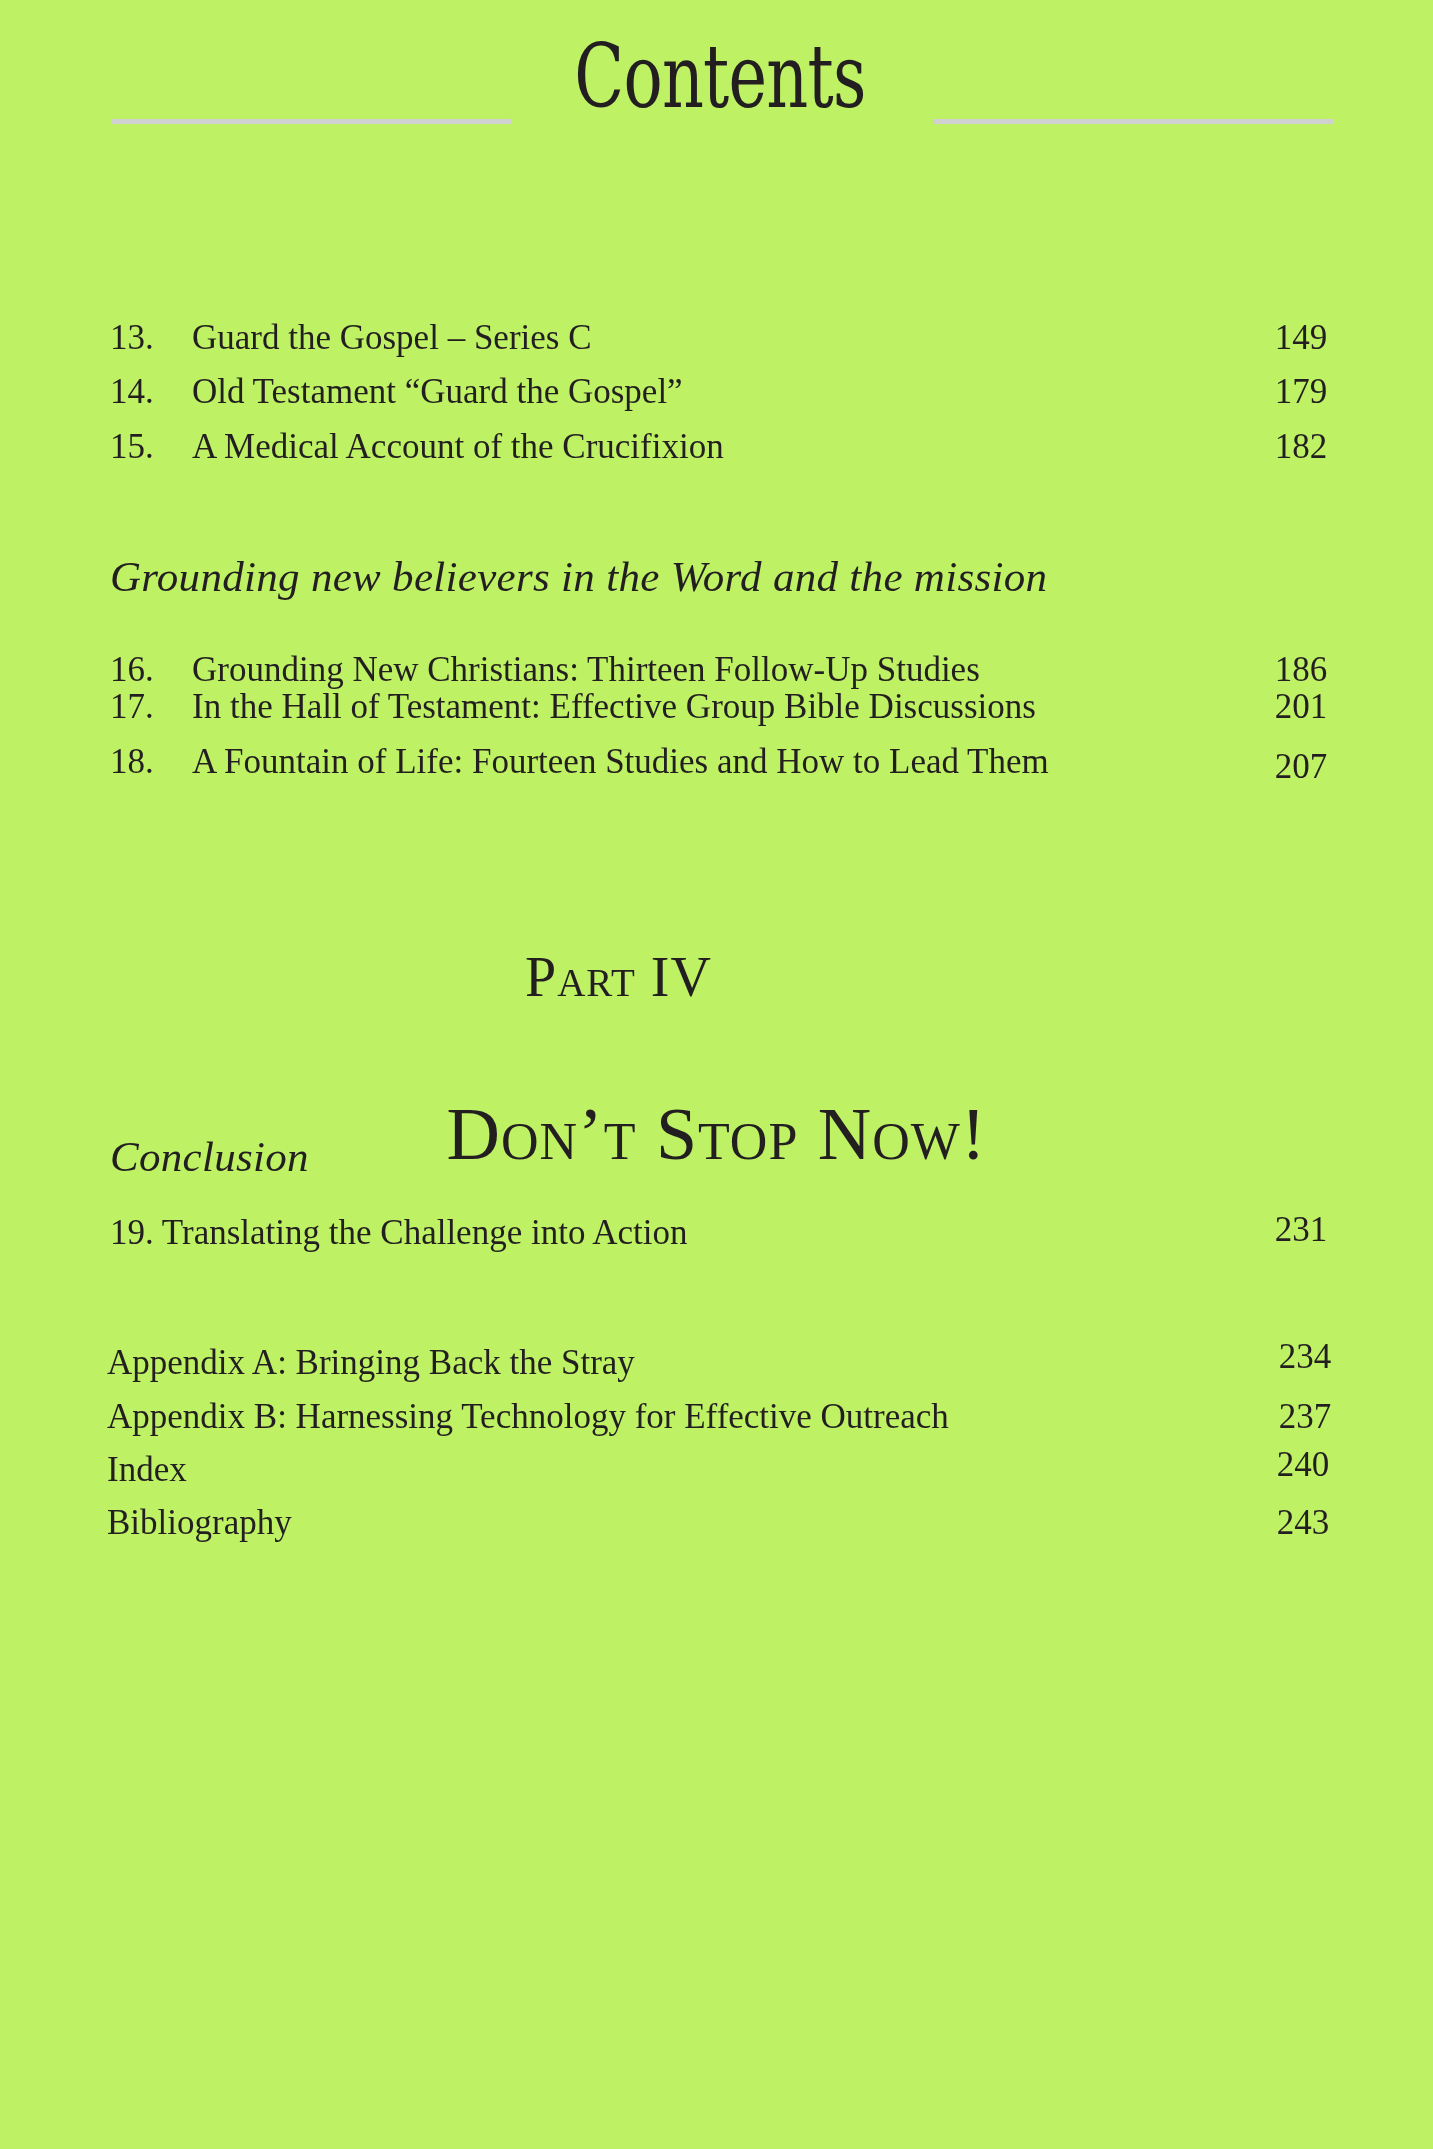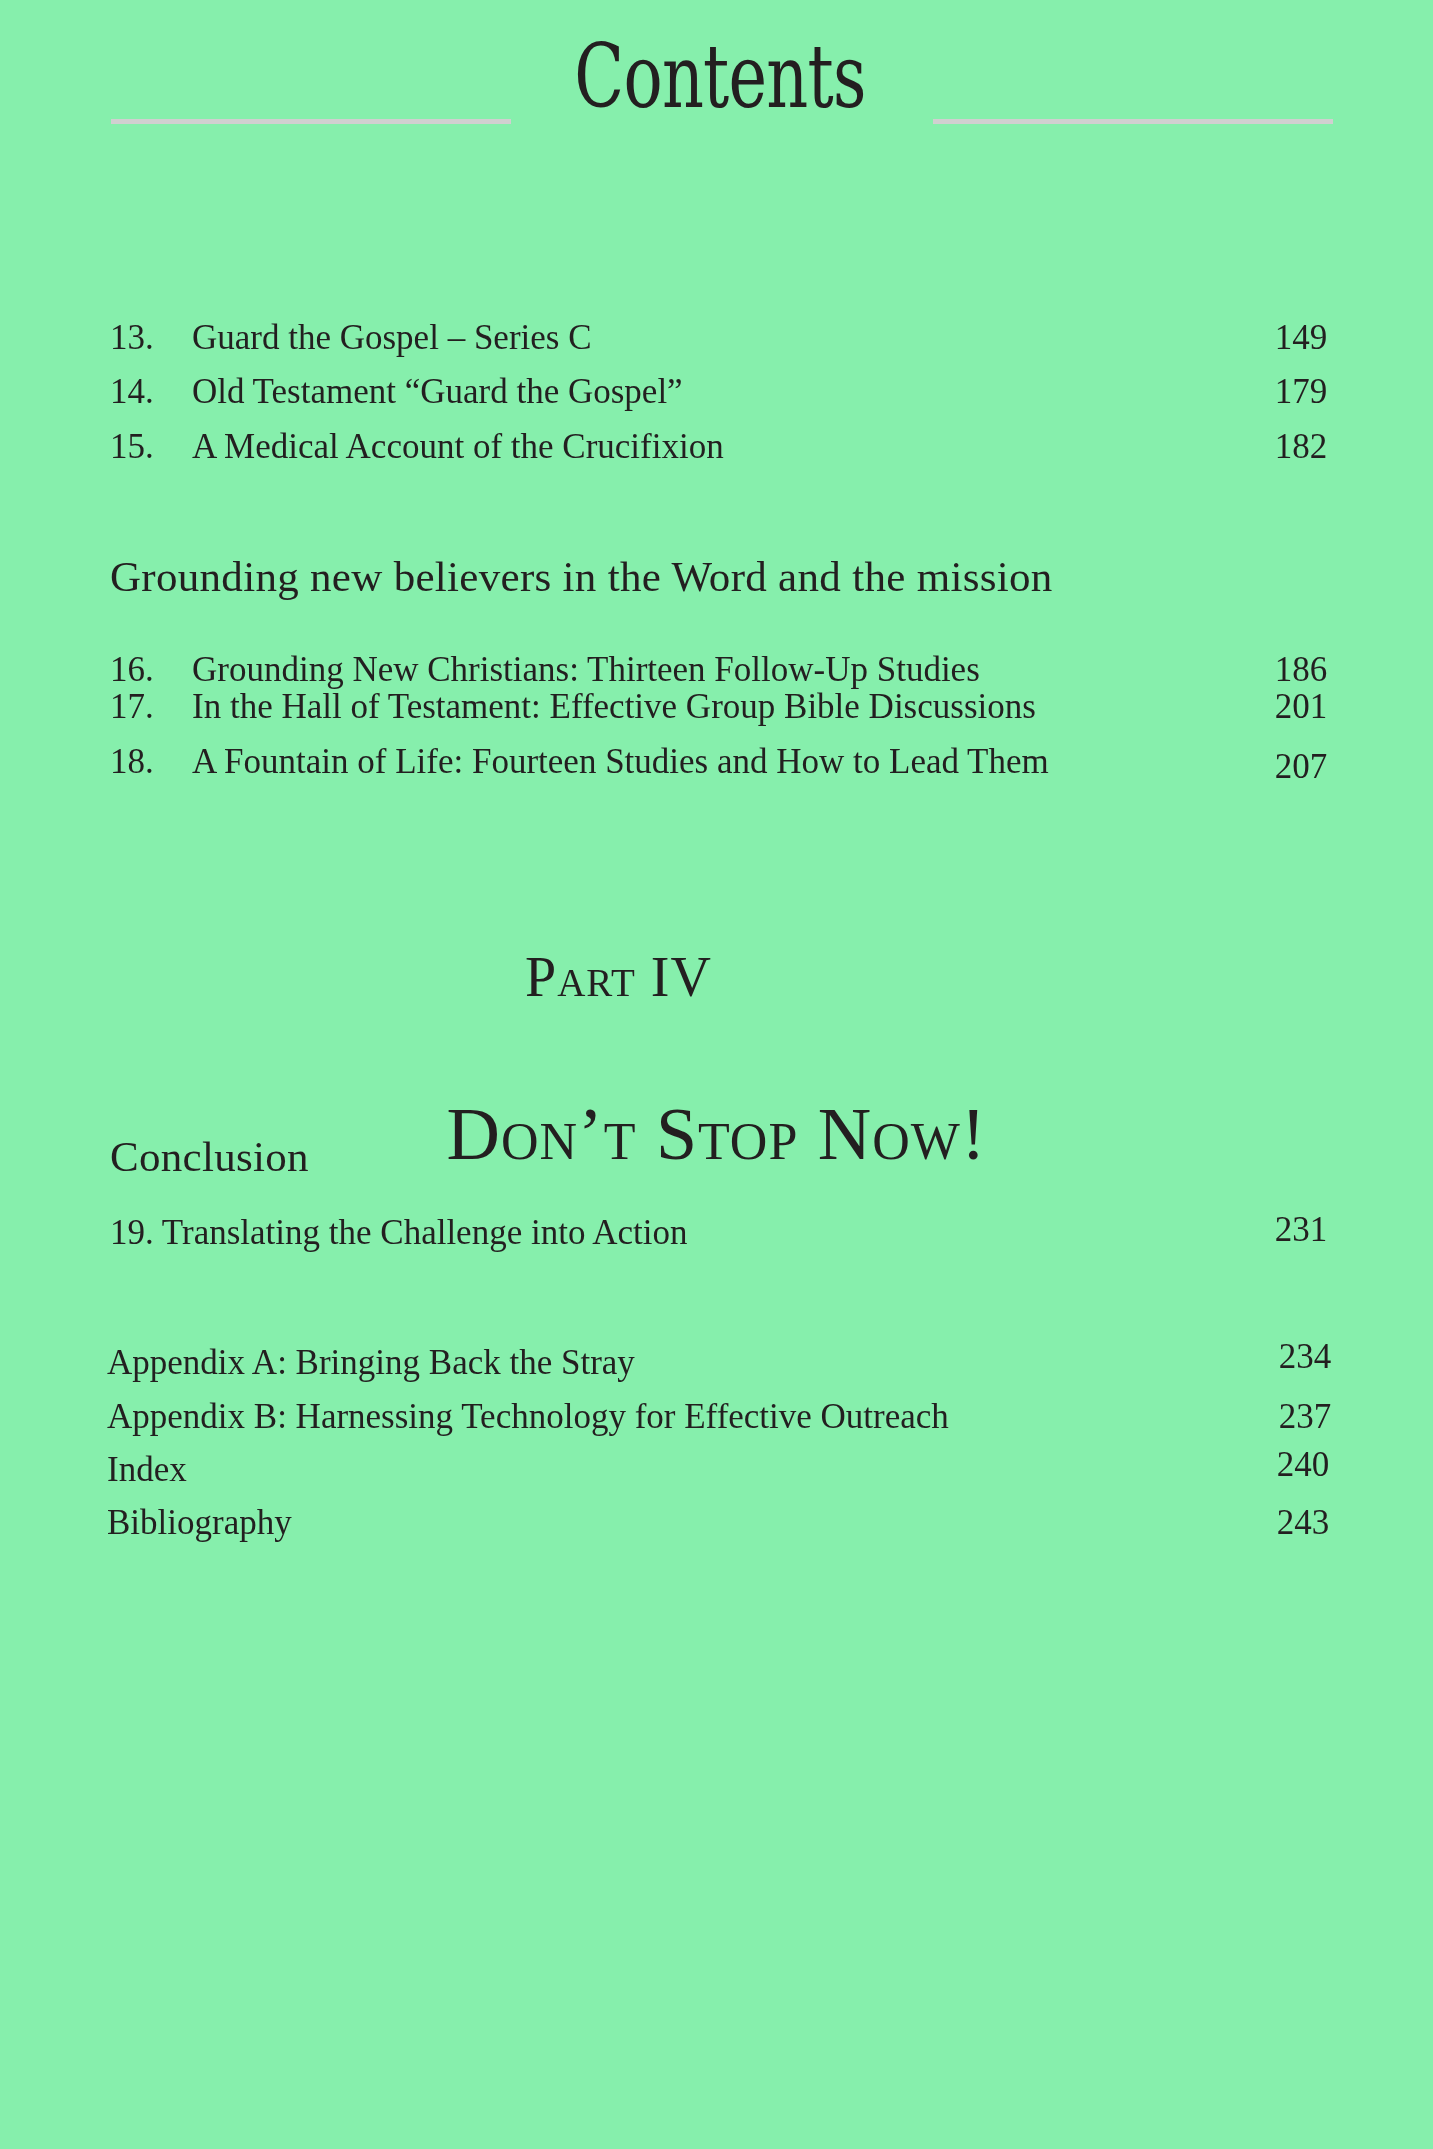--- a/index.html
+++ b/index.html
@@ -13,21 +13,21 @@
       position: relative;
       overflow: hidden;
       color: #231f20;
       font-family: "Liberation Serif", "DejaVu Serif", serif;
     }
     .page {
       position: absolute;
       left: 0; top: 0;
       width: 1433px;
       height: 2149px;
-      background: #86efac;
+      background: #bef264;
     }
     
     .title-rule {
       position: absolute;
       top: 119px;
       height: 5px;
       background: #d0d0d0;
     }
     .title-rule.left { left: 111px; width: 400px; }
     .title-rule.right { left: 933px; width: 400px; }
@@ -68,20 +68,21 @@
     }
     .row .page-num {
       position: absolute;
       left: 1262px;
       width: 78px;
       text-align: center;
     }
     .section-italic {
       position: absolute;
       left: 110px;
+      font-style: italic;
       font-size: 43px;
       line-height: 56px;
       white-space: nowrap;
       letter-spacing: 0.3px;
       text-align: center;
     }
     .part-label {
       position: absolute;
       left: 0;
       width: 1237px;

